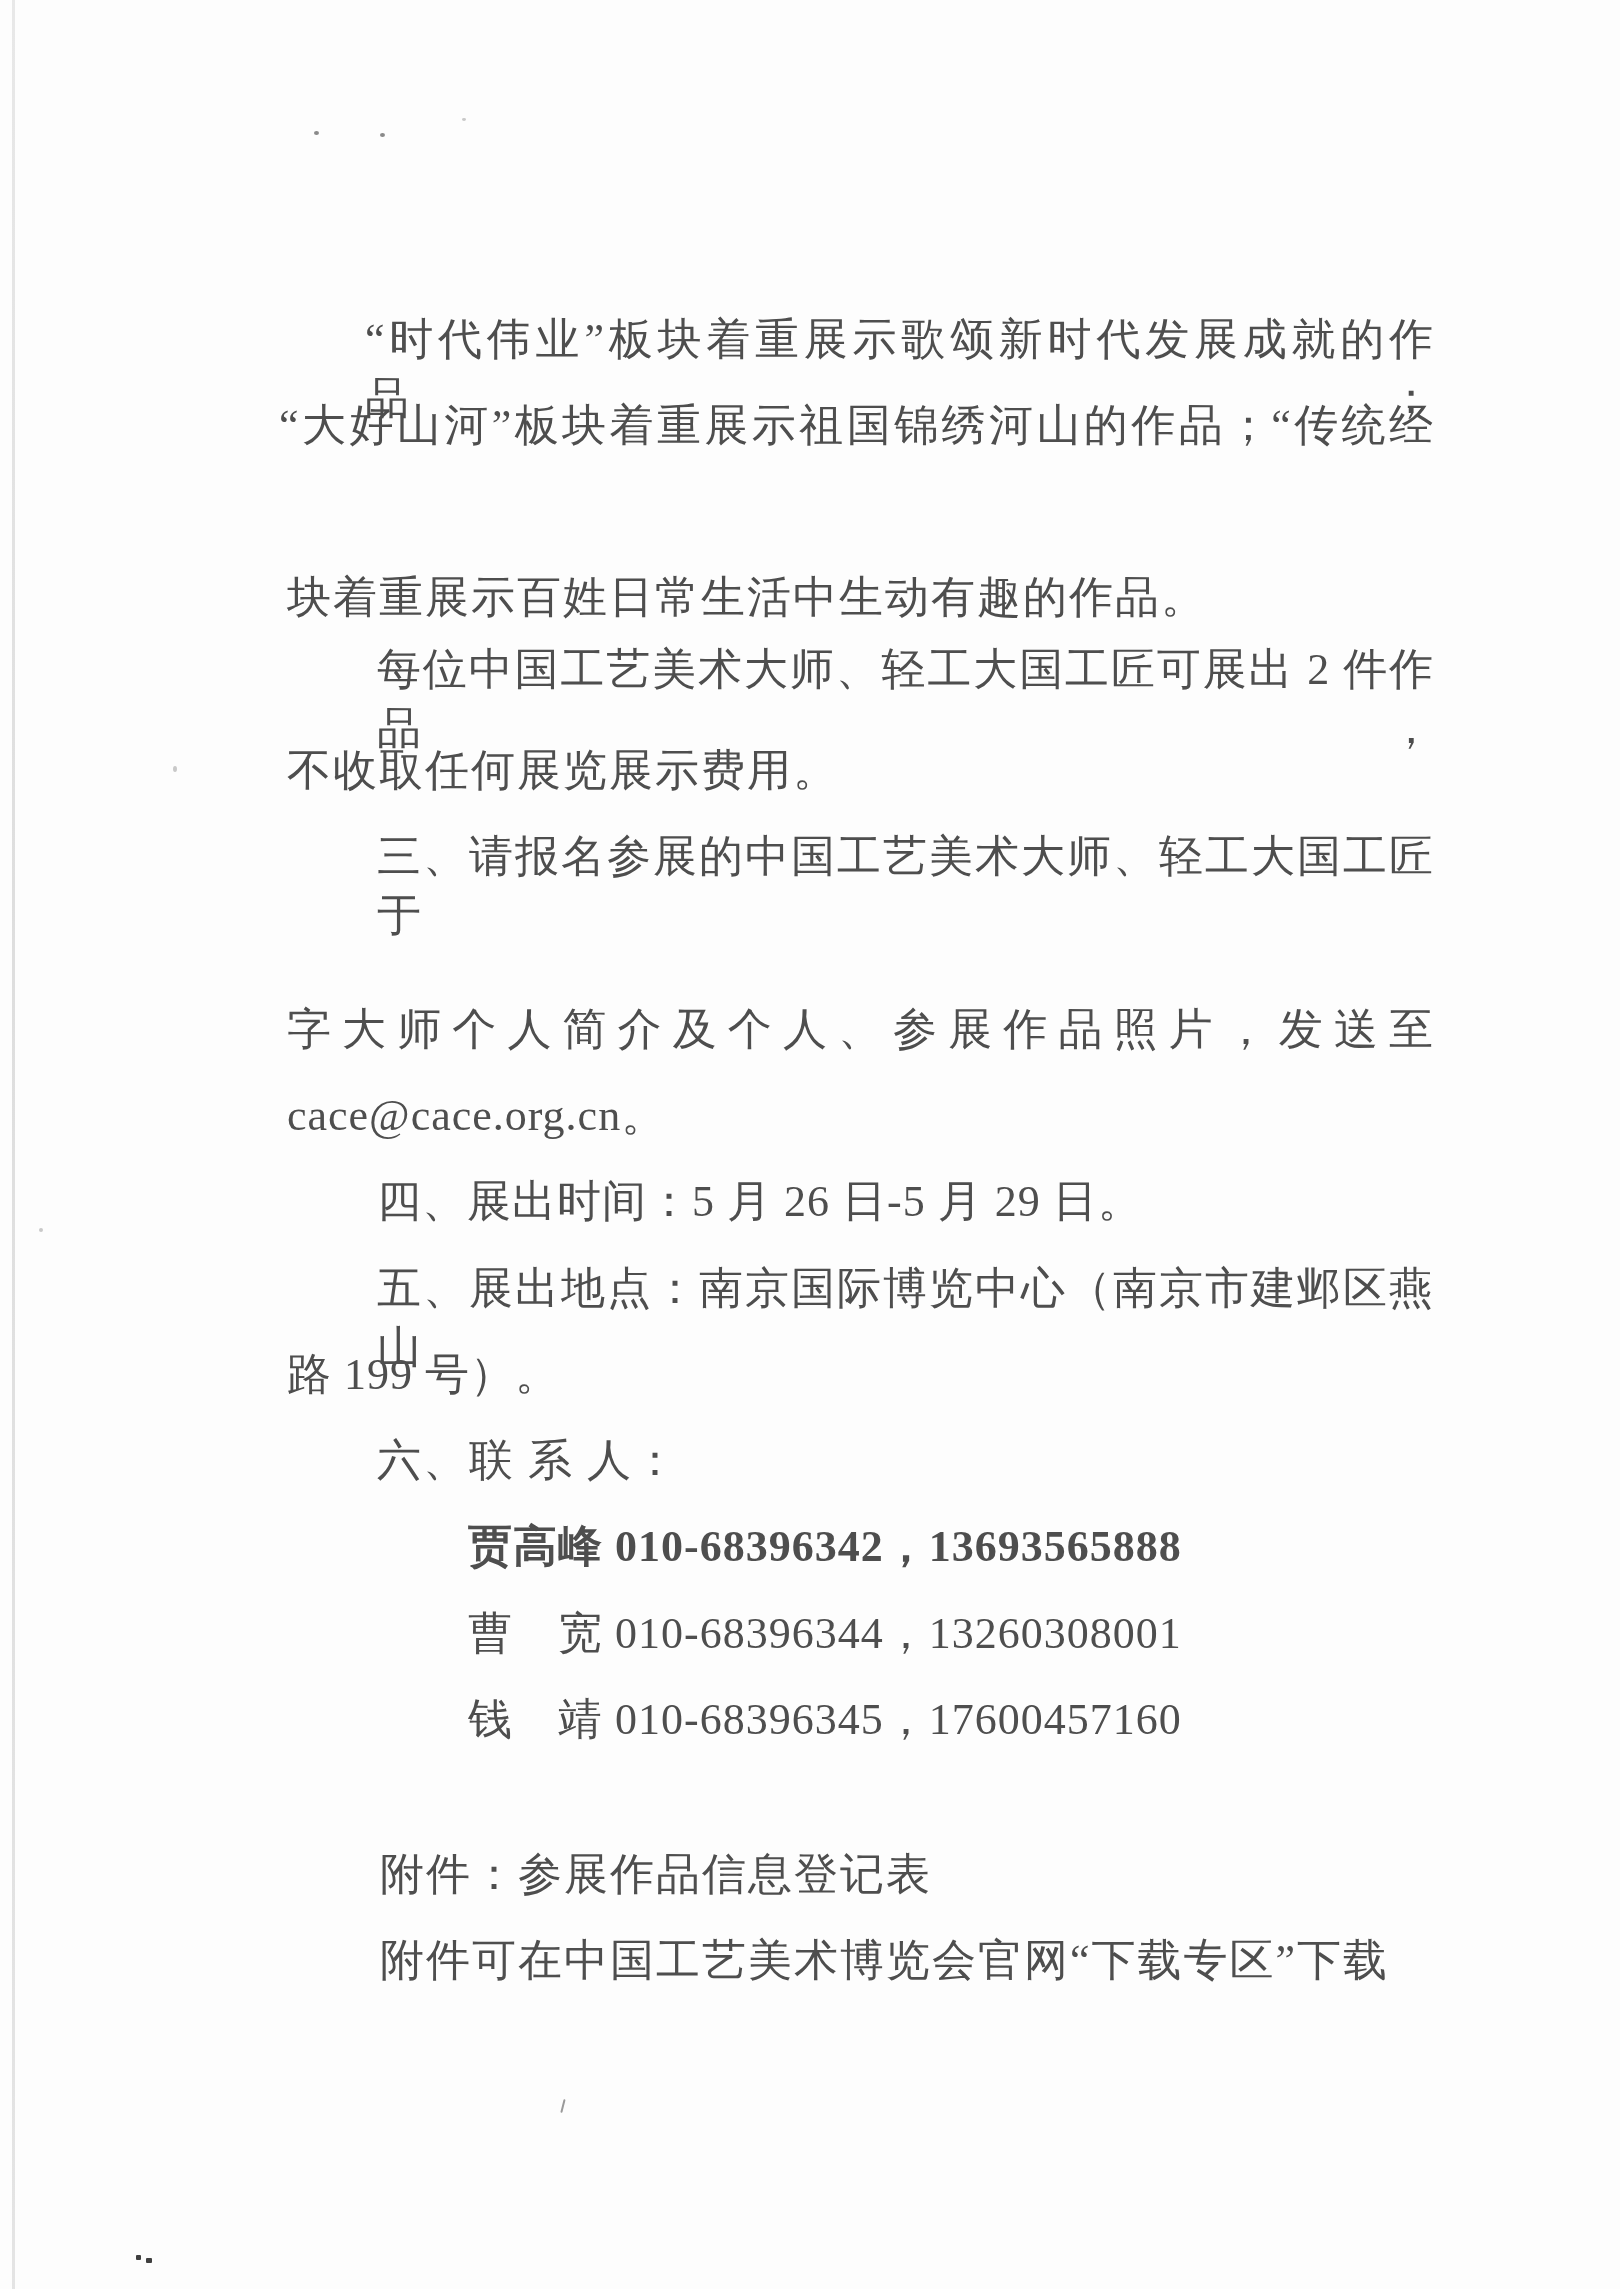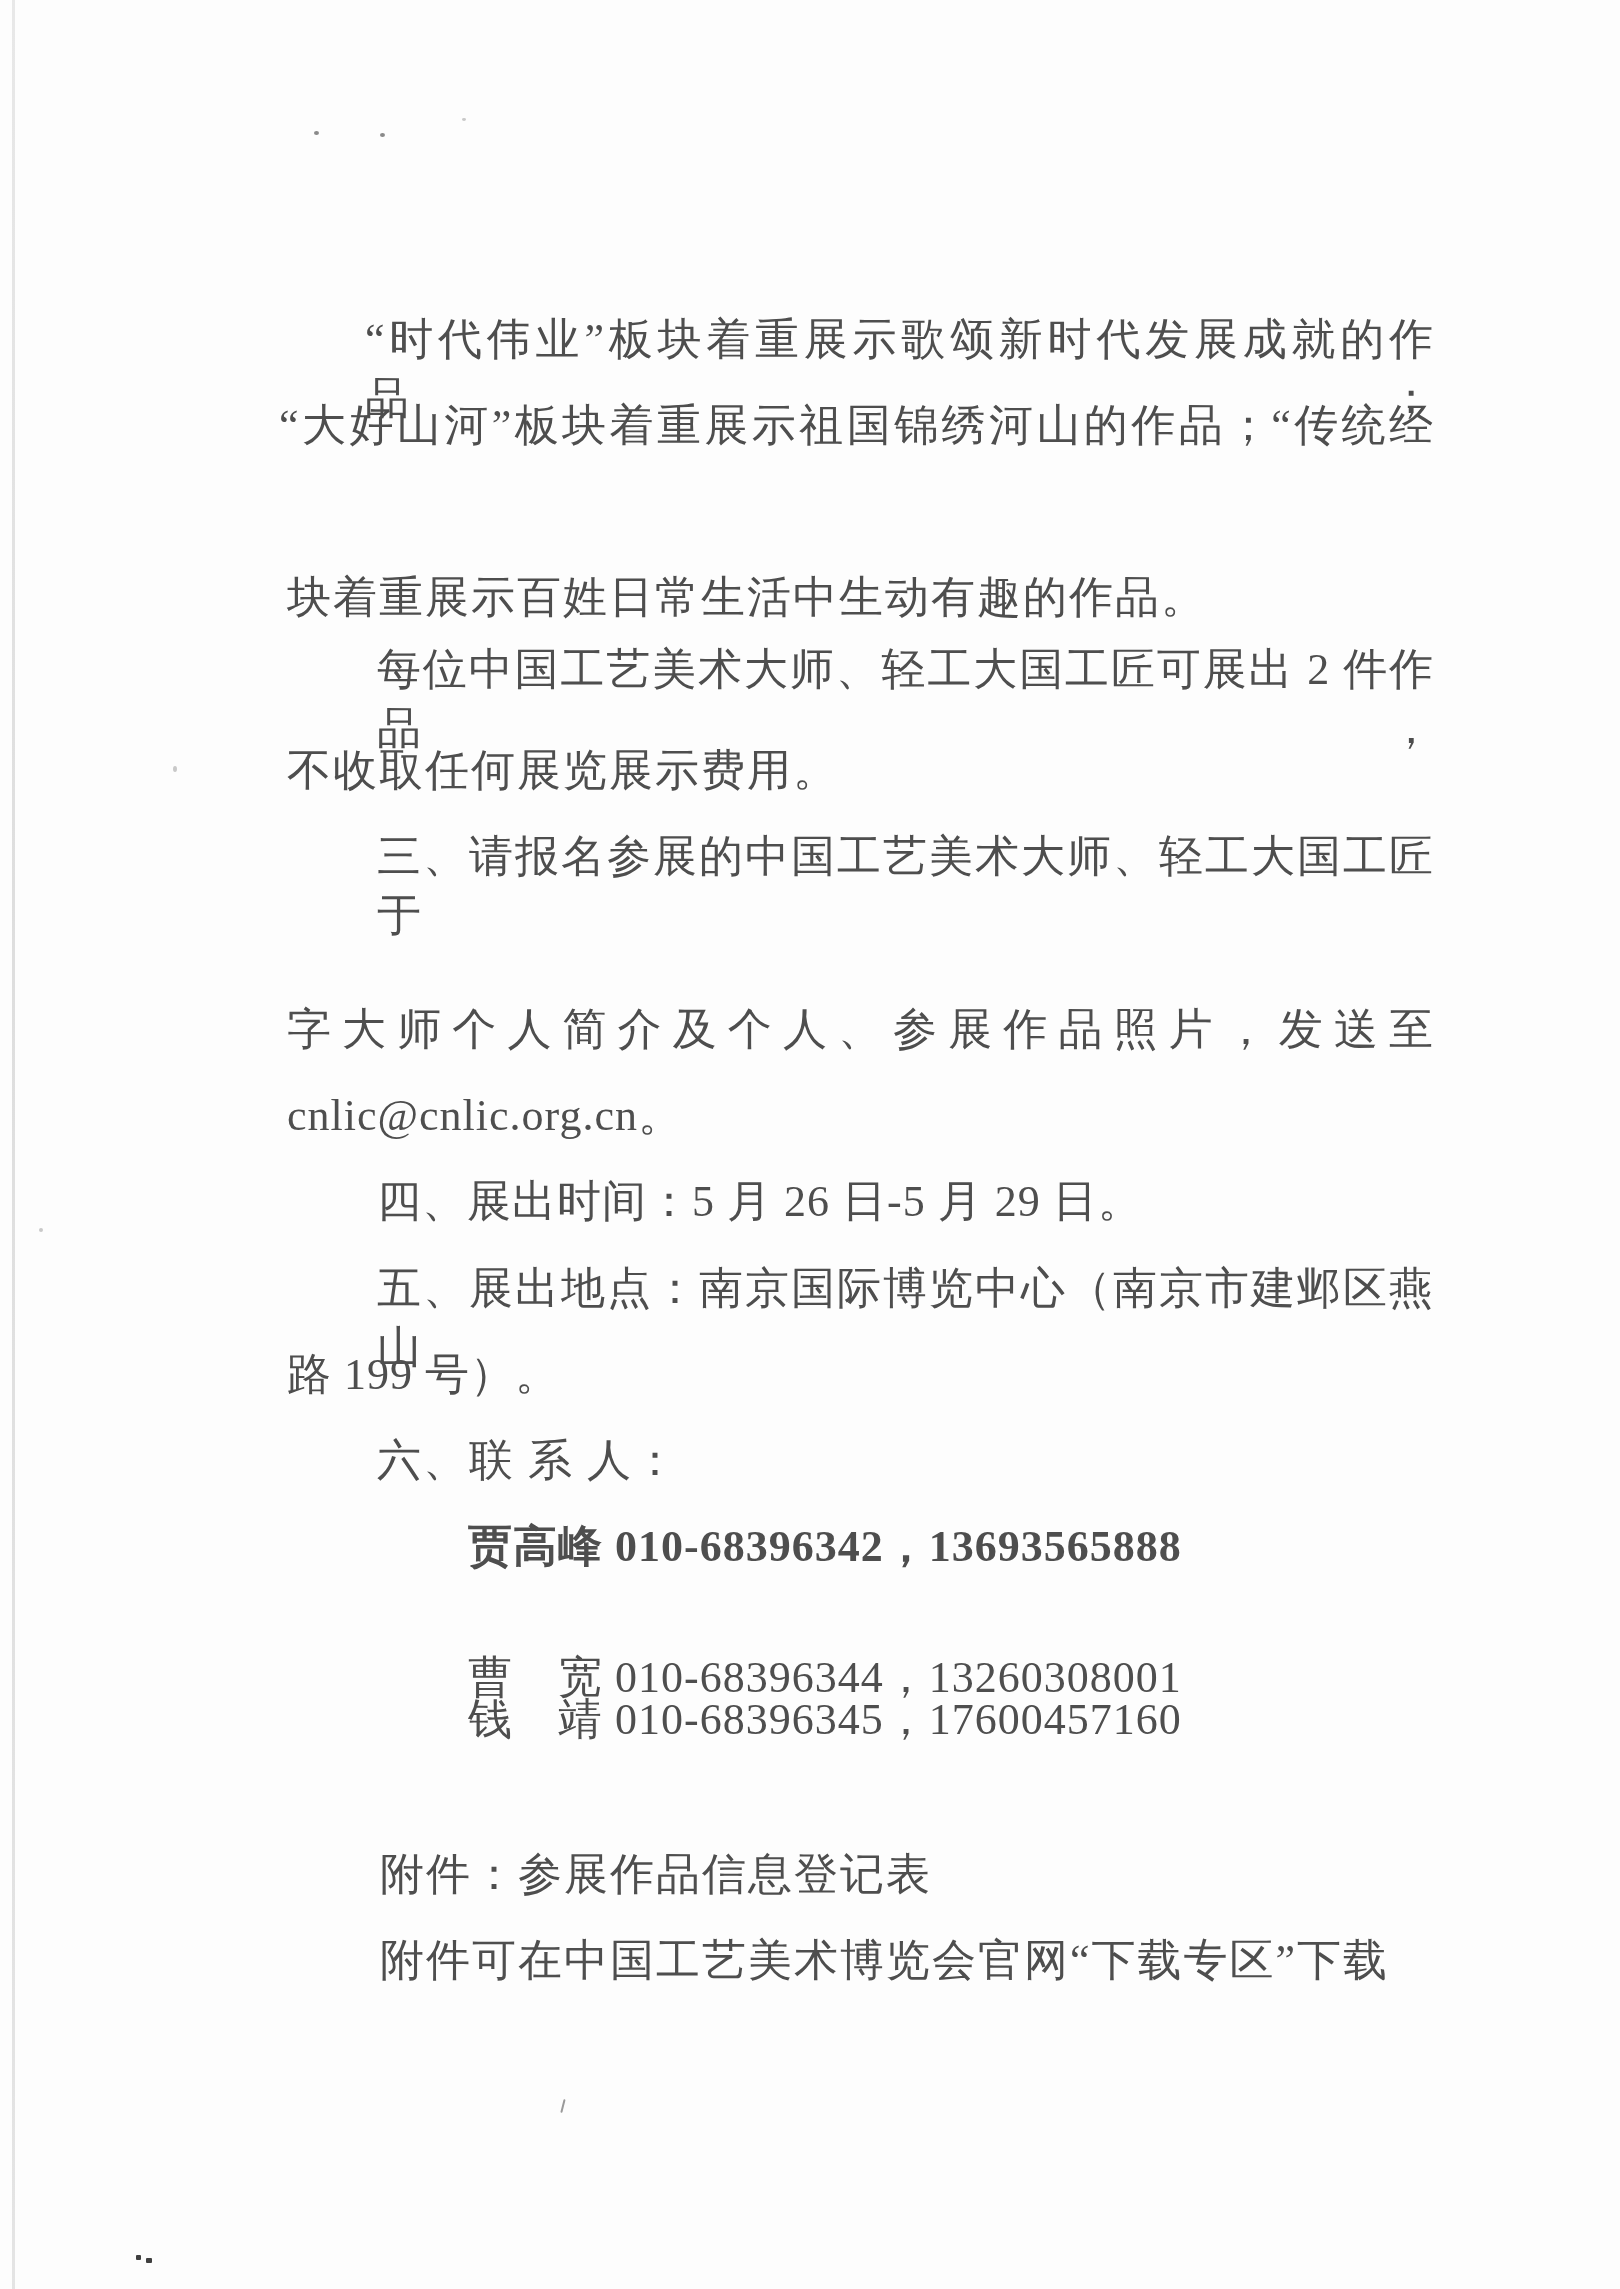--- a/index.html
+++ b/index.html
@@ -57,25 +57,25 @@
   <div class="speck dark" style="left:136px;top:2255px;width:4.9px;height:4.9px;"></div>
   <div class="speck dark" style="left:146px;top:2258px;width:5.9px;height:4.9px;"></div>
 
   <div class="line j" style="left:365px;top:310px;width:1069px;">“时代伟业”板块着重展示歌颂新时代发展成就的作品；</div>
   <div class="line j" style="left:279px;top:396px;width:1155px;">“大好山河”板块着重展示祖国锦绣河山的作品；“传统经</div>
   <div class="line" style="left:287px;top:568px;">块着重展示百姓日常生活中生动有趣的作品。</div>
   <div class="line j" style="left:377px;top:640px;width:1057px;">每位中国工艺美术大师、轻工大国工匠可展出 2 件作品，</div>
   <div class="line" style="left:287px;top:741px;">不收取任何展览展示费用。</div>
   <div class="line j" style="left:377px;top:827px;width:1057px;">三、请报名参展的中国工艺美术大师、轻工大国工匠于</div>
   <div class="line j" style="left:287px;top:1000px;width:1147px;">字大师个人简介及个人、参展作品照片，发送至</div>
-  <div class="line num" style="left:287px;top:1086px;">cnlic@cnlic.org.cn。</div>
+  <div class="line num" style="left:287px;top:1086px;">cace@cace.org.cn。</div>
   <div class="line num" style="left:377px;top:1172px;">四、展出时间：5 月 26 日-5 月 29 日。</div>
   <div class="line j" style="left:377px;top:1259px;width:1057px;">五、展出地点：南京国际博览中心（南京市建邺区燕山</div>
   <div class="line num" style="left:287px;top:1345px;">路 199 号）。</div>
   <div class="line" style="left:377px;top:1431px;">六、联 系 人：</div>
   <div class="line num" style="left:468px;top:1517px;font-weight:bold;">贾高峰 010-68396342，13693565888</div>
-  <div class="line num" style="left:468px;top:1604px;margin-top:44px;">曹　宽 010-68396344，13260308001</div>
+  <div class="line num" style="left:468px;top:1604px;">曹　宽 010-68396344，13260308001</div>
   <div class="line num" style="left:468px;top:1690px;">钱　靖 010-68396345，17600457160</div>
   <div class="line" style="left:380px;top:1845px;">附件：参展作品信息登记表</div>
   <div class="line" style="left:380px;top:1931px;">附件可在中国工艺美术博览会官网“下载专区”下载</div>
 
 </div>
 
 
 </body></html>

